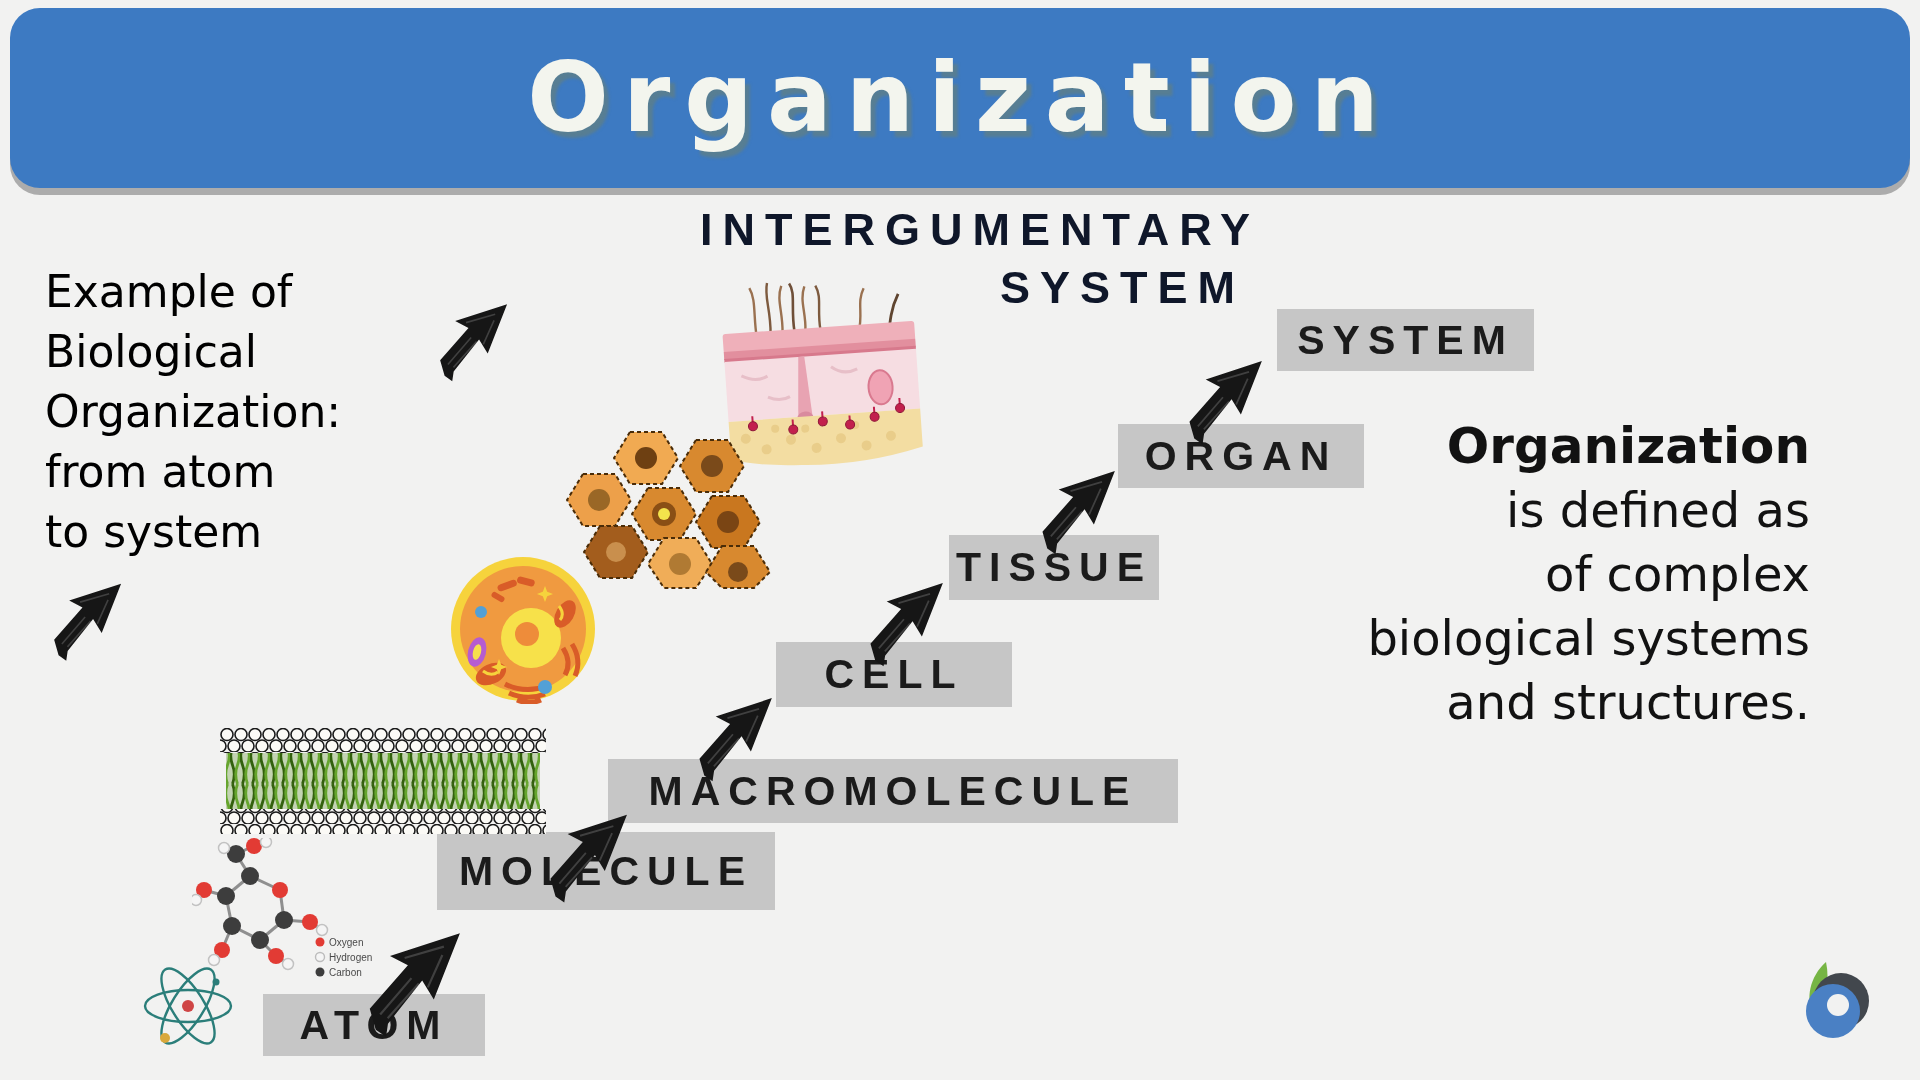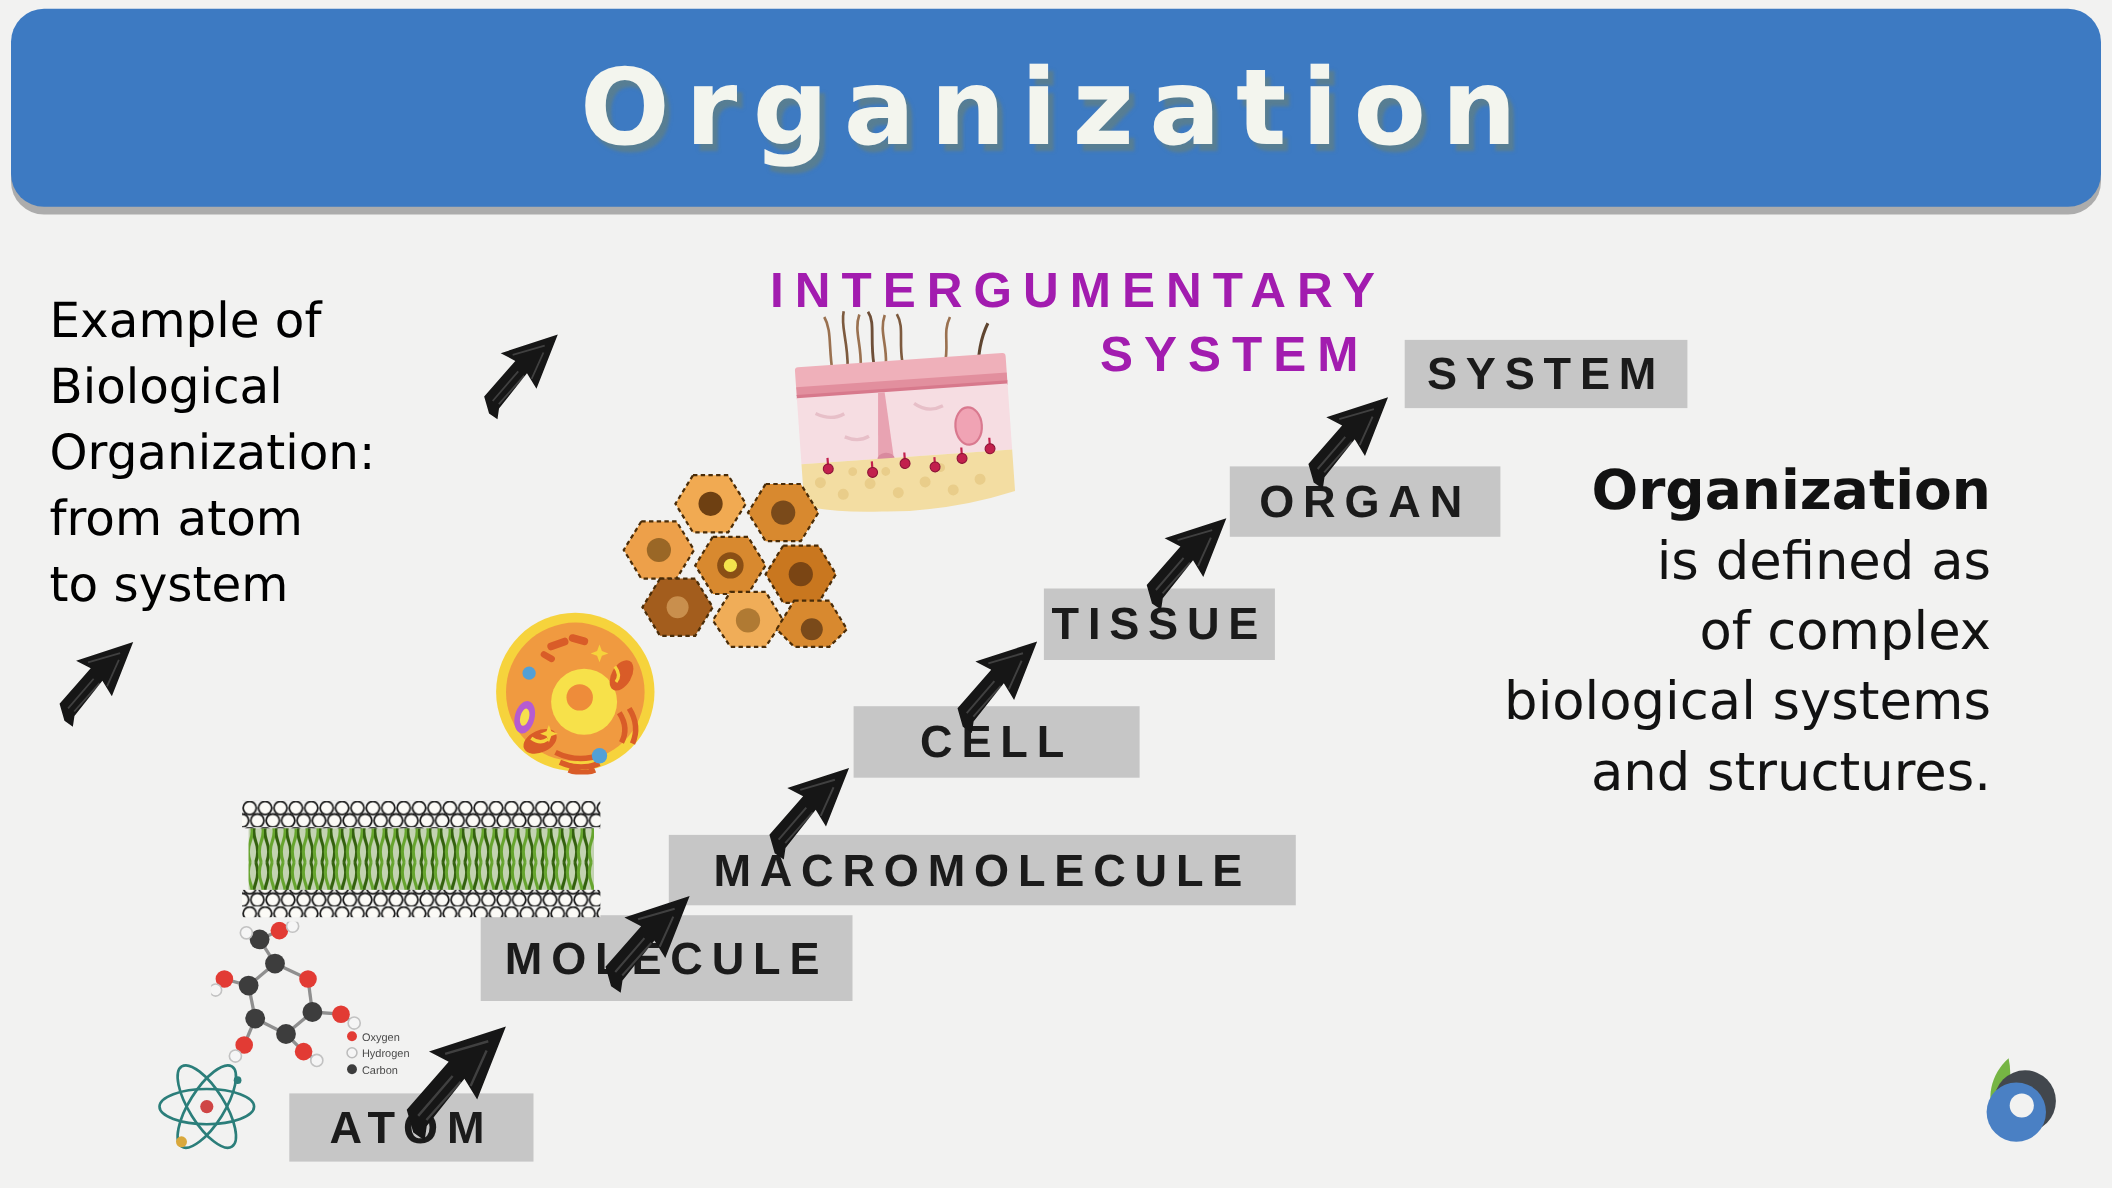--- a/index.html
+++ b/index.html
@@ -31,22 +31,22 @@
   }
   .definition{
     position:absolute;left:1240px;top:414px;width:570px;
     text-align:right;font-family:"DejaVu Sans", sans-serif;
     font-size:48px;line-height:64px;color:#121212;
   }
   .definition .def-em{font-weight:700;font-size:50px;}
 
   
   .heading{
-    position:absolute;left:700px;top:238px;width:545px;
-    font-weight:700;font-size:45px;letter-spacing:10px;color:#a21caf;
+    position:absolute;left:700px;top:204px;width:545px;
+    font-weight:700;font-size:45px;letter-spacing:10px;color:#0f172a;
   }
   .heading .h-line1{text-align:center;}
   .heading .h-line2{text-align:right;margin-top:6px;}
 
   
   .step{
     position:absolute;background:var(--label_box,#c6c6c6);
     display:flex;align-items:center;justify-content:center;
     font-weight:700;font-size:41px;letter-spacing:8px;color:#1b1b1b;
     white-space:nowrap;
@@ -89,21 +89,21 @@
 
   <div class="step" style="left:263px;top:994px;width:222px;height:62px;">
       <span>ATOM</span>
     </div>
   <div class="step" style="left:437px;top:832px;width:338px;height:78px;">
       <span>MOLECULE</span>
     </div>
   <div class="step" style="left:608px;top:759px;width:570px;height:64px;">
       <span>MACROMOLECULE</span>
     </div>
-  <div class="step" style="left:776px;top:642px;width:260px;height:65px;">
+  <div class="step" style="left:776px;top:642px;width:236px;height:65px;">
       <span>CELL</span>
     </div>
   <div class="step" style="left:949px;top:535px;width:210px;height:65px;">
       <span>TISSUE</span>
     </div>
   <div class="step" style="left:1108px;top:424px;width:246px;height:64px;margin-left:10px;">
       <span>ORGAN</span>
     </div>
   <div class="step" style="left:1277px;top:309px;width:257px;height:62px;">
       <span>SYSTEM</span>

